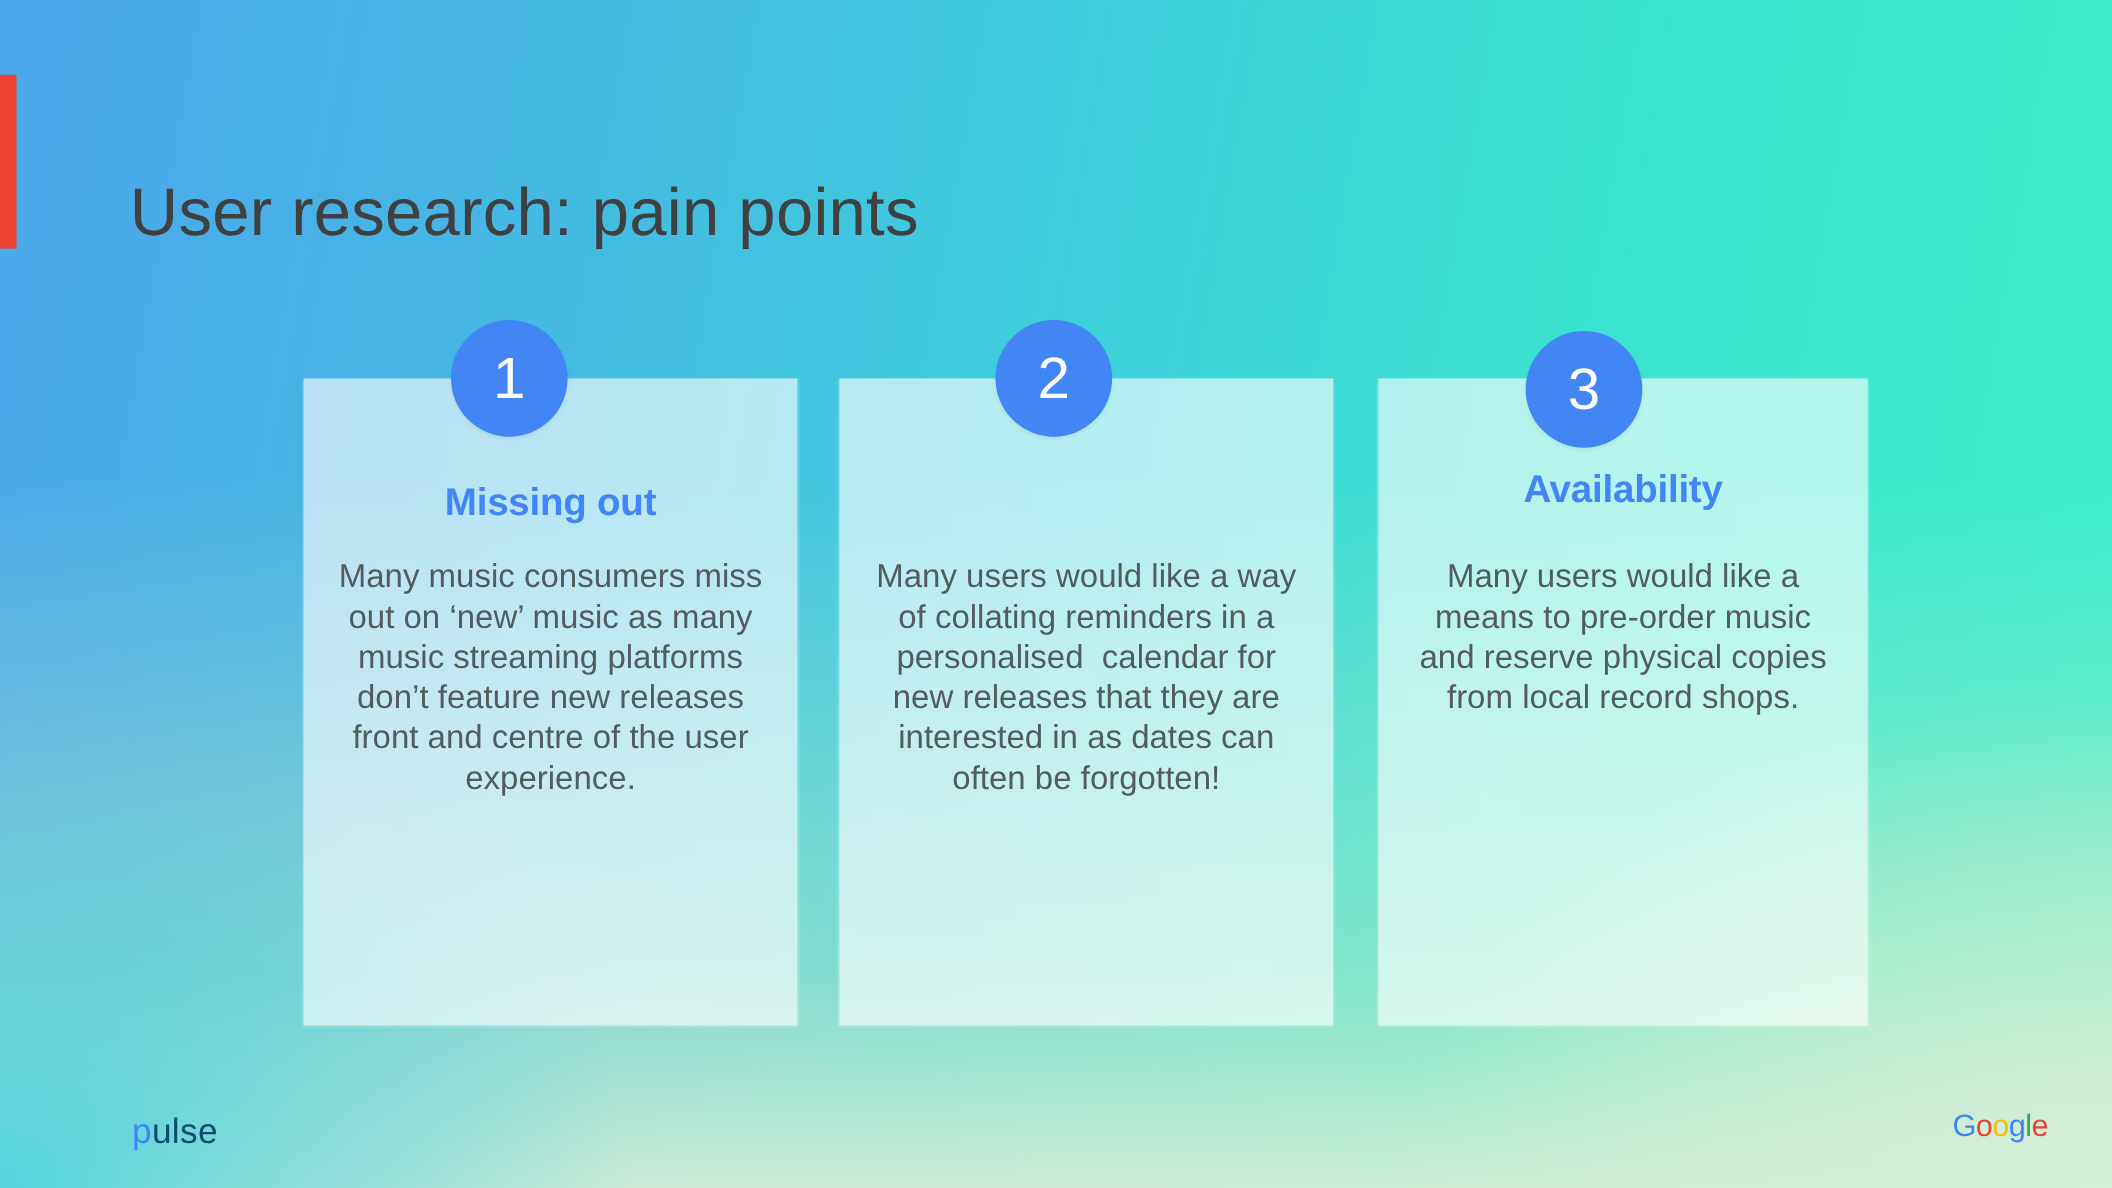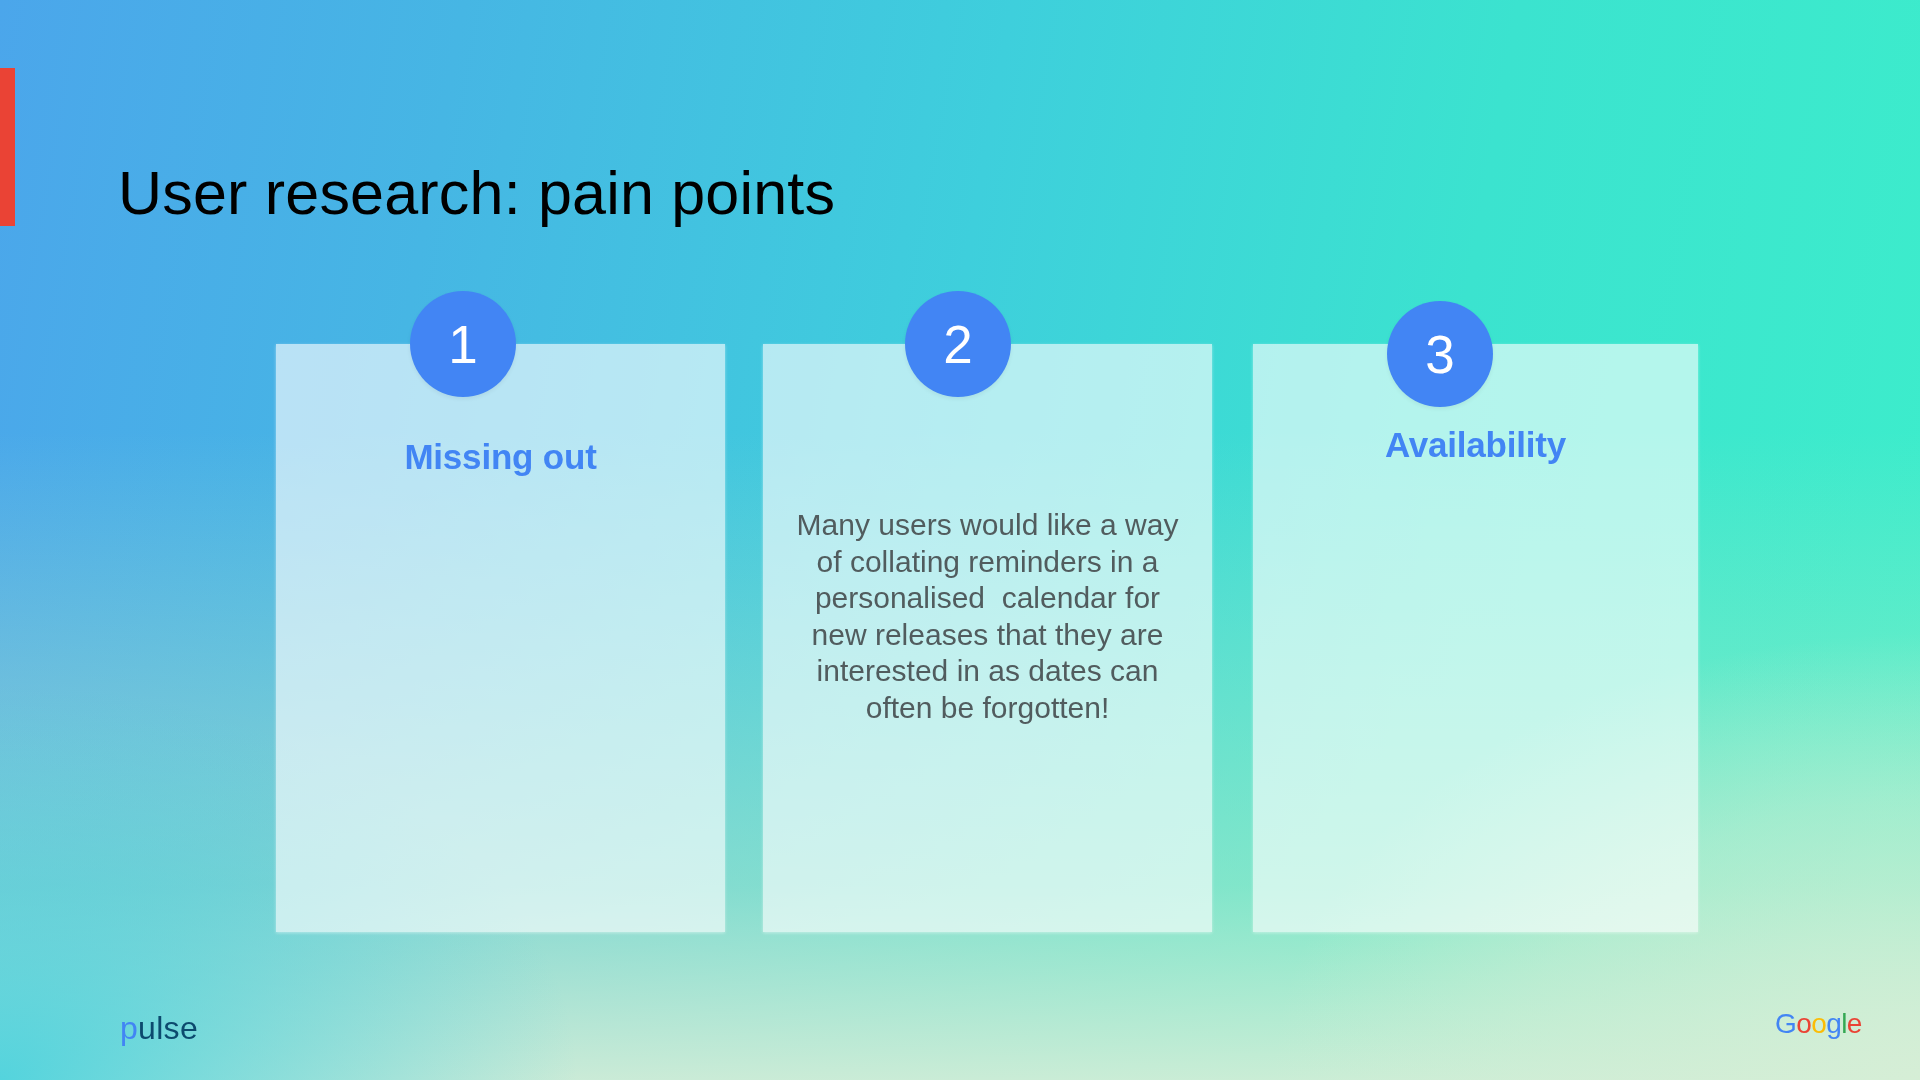--- a/index.html
+++ b/index.html
@@ -54,21 +54,21 @@
     background: #EA4335;
   }
 
   
   .slide-title {
     position: absolute;
     left: 118px;
     top: 117px;
     font-size: 61px;
     font-weight: 400;
-    color: #000000;
+    color: #404040;
     letter-spacing: 0.2px;
     white-space: nowrap;
   }
 
   
   .cards {
     position: absolute;
     left: 0;
     top: 0;
     width: 1920px;
@@ -169,34 +169,36 @@
   <div class="bg-overlay-d"></div>
 
   <div class="accent-bar"></div>
 
   <h1 class="slide-title">User research: pain points</h1>
 
   <div class="cards">
 
     <div class="card card-1">
       <div class="card-title">Missing out</div>
+      <div class="card-body">Many music consumers miss out on ‘new’ music as many music streaming platforms don’t feature new releases front and centre of the user experience.</div>
     </div>
     <div class="badge badge-1">
       <span>1</span>
     </div>
 
     <div class="card card-2">
       <div class="card-body">Many users would like a way of collating reminders in a personalised  calendar for new releases that they are interested in as dates can often be forgotten!</div>
     </div>
     <div class="badge badge-2">
       <span>2</span>
     </div>
 
     <div class="card card-3">
       <div class="card-title">Availability</div>
+      <div class="card-body">Many users would like a means to pre-order music and reserve physical copies from local record shops.</div>
     </div>
     <div class="badge badge-3">
       <span>3</span>
     </div>
 
   </div>
 
   <div class="pulse-logo">
     <span class="pulse-p">p</span><span class="pulse-rest">ulse</span>
   </div>

